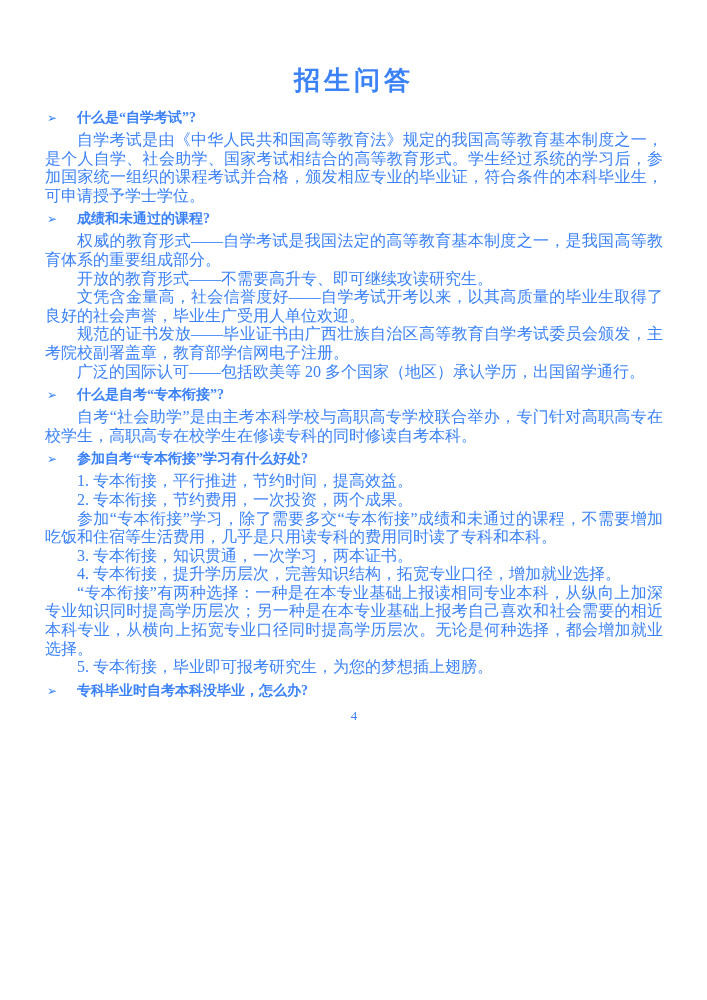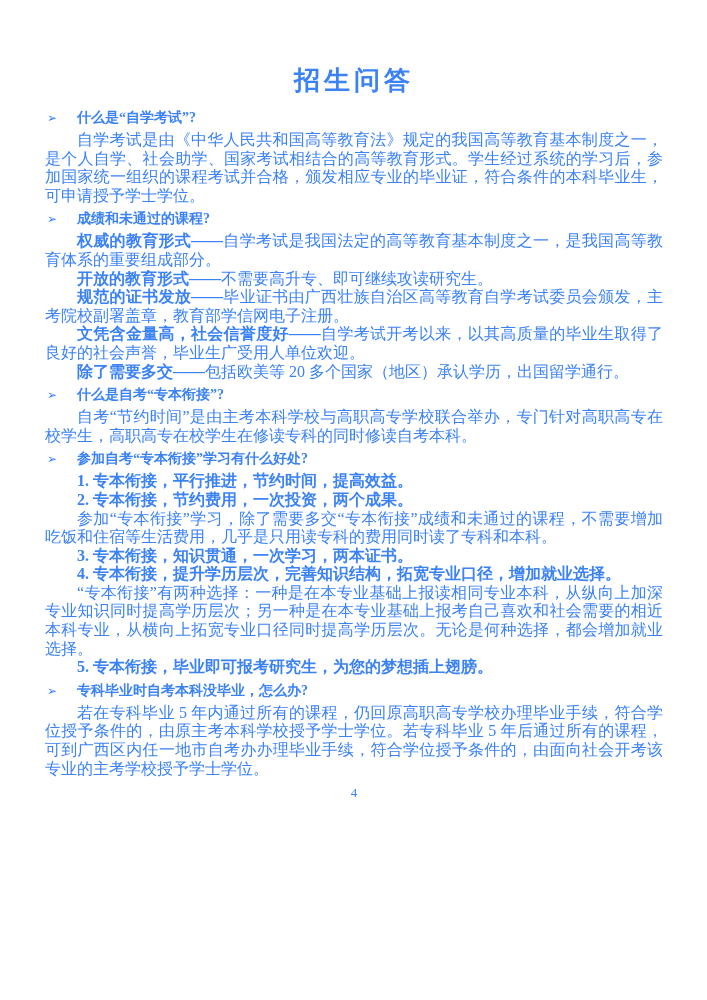--- a/index.html
+++ b/index.html
@@ -41,22 +41,22 @@
     font-weight: 400;
   }
   .qa-heading-text { flex: 1 1 auto; font-family: Liberation Serif, serif; }
   .para {
     margin: 0;
     font-size: 16px;
     line-height: 18.6px;
     text-align: justify;
     text-indent: 2em;
   }
-  .bold-item { font-weight: 700; }
-  .lead { font-weight: 700; }
+  .bold-item { font-weight: 400; }
+  .lead { font-weight: 400; }
   .page-number {
     text-align: center;
     font-size: 13px;
     line-height: 18px;
     margin-top: 6px;
   }
 </style>
 </head>
 <body>
 
@@ -70,46 +70,45 @@
         </div>
         <p class="para">自学考试是由《中华人民共和国高等教育法》规定的我国高等教育基本制度之一，是个人自学、社会助学、国家考试相结合的高等教育形式。学生经过系统的学习后，参加国家统一组织的课程考试并合格，颁发相应专业的毕业证，符合条件的本科毕业生，可申请授予学士学位。</p>
       </section>
       <section class="qa-section">
         <div class="qa-heading">
           <span class="arrow">➢</span>
           <span class="qa-heading-text">成绩和未通过的课程?</span>
         </div>
         <p class="para"><b class="lead">权威的教育形式——</b><span>自学考试是我国法定的高等教育基本制度之一，是我国高等教育体系的重要组成部分。</span></p>
         <p class="para"><b class="lead">开放的教育形式——</b><span>不需要高升专、即可继续攻读研究生。</span></p>
+        <p class="para"><b class="lead">文凭含金量高，社会信誉度好——</b><span>自学考试开考以来，以其高质量的毕业生取得了良好的社会声誉，毕业生广受用人单位欢迎。</span></p>
         <p class="para"><b class="lead">规范的证书发放——</b><span>毕业证书由广西壮族自治区高等教育自学考试委员会颁发，主考院校副署盖章，教育部学信网电子注册。</span></p>
-        <p class="para"><b class="lead">文凭含金量高，社会信誉度好——</b><span>自学考试开考以来，以其高质量的毕业生取得了良好的社会声誉，毕业生广受用人单位欢迎。</span></p>
-        <p class="para"><b class="lead">除了需要多交——</b><span>包括欧美等 20 多个国家（地区）承认学历，出国留学通行。</span></p>
+        <p class="para"><b class="lead">广泛的国际认可——</b><span>包括欧美等 20 多个国家（地区）承认学历，出国留学通行。</span></p>
       </section>
       <section class="qa-section">
         <div class="qa-heading">
           <span class="arrow">➢</span>
           <span class="qa-heading-text">什么是自考“专本衔接”?</span>
         </div>
-        <p class="para">自考“节约时间”是由主考本科学校与高职高专学校联合举办，专门针对高职高专在校学生，高职高专在校学生在修读专科的同时修读自考本科。</p>
+        <p class="para">自考“社会助学”是由主考本科学校与高职高专学校联合举办，专门针对高职高专在校学生，高职高专在校学生在修读专科的同时修读自考本科。</p>
       </section>
       <section class="qa-section">
         <div class="qa-heading">
           <span class="arrow">➢</span>
           <span class="qa-heading-text">参加自考“专本衔接”学习有什么好处?</span>
         </div>
         <p class="para bold-item">1. 专本衔接，平行推进，节约时间，提高效益。</p>
         <p class="para bold-item">2. 专本衔接，节约费用，一次投资，两个成果。</p>
         <p class="para">参加“专本衔接”学习，除了需要多交“专本衔接”成绩和未通过的课程，不需要增加吃饭和住宿等生活费用，几乎是只用读专科的费用同时读了专科和本科。</p>
         <p class="para bold-item">3. 专本衔接，知识贯通，一次学习，两本证书。</p>
         <p class="para bold-item">4. 专本衔接，提升学历层次，完善知识结构，拓宽专业口径，增加就业选择。</p>
         <p class="para">“专本衔接”有两种选择：一种是在本专业基础上报读相同专业本科，从纵向上加深专业知识同时提高学历层次；另一种是在本专业基础上报考自己喜欢和社会需要的相近本科专业，从横向上拓宽专业口径同时提高学历层次。无论是何种选择，都会增加就业选择。</p>
         <p class="para bold-item">5. 专本衔接，毕业即可报考研究生，为您的梦想插上翅膀。</p>
       </section>
       <section class="qa-section">
         <div class="qa-heading">
           <span class="arrow">➢</span>
           <span class="qa-heading-text">专科毕业时自考本科没毕业，怎么办?</span>
         </div>
-        <p class="para">若在专科毕业 5 年内通过所有的课程，仍回原高职高专学校办理毕业手续，符合学位授予条件的，由原主考本科学校授予学士学位。若专科毕业 5 年后通过所有的课程，可到广西区内任一地市自考办办理毕业手续，符合学位授予条件的，由面向社会开考该专业的主考学校授予学士学位。</p>
       </section>
     </div>
   <div class="page-number">4</div>
 </div>
 
 </body></html>

